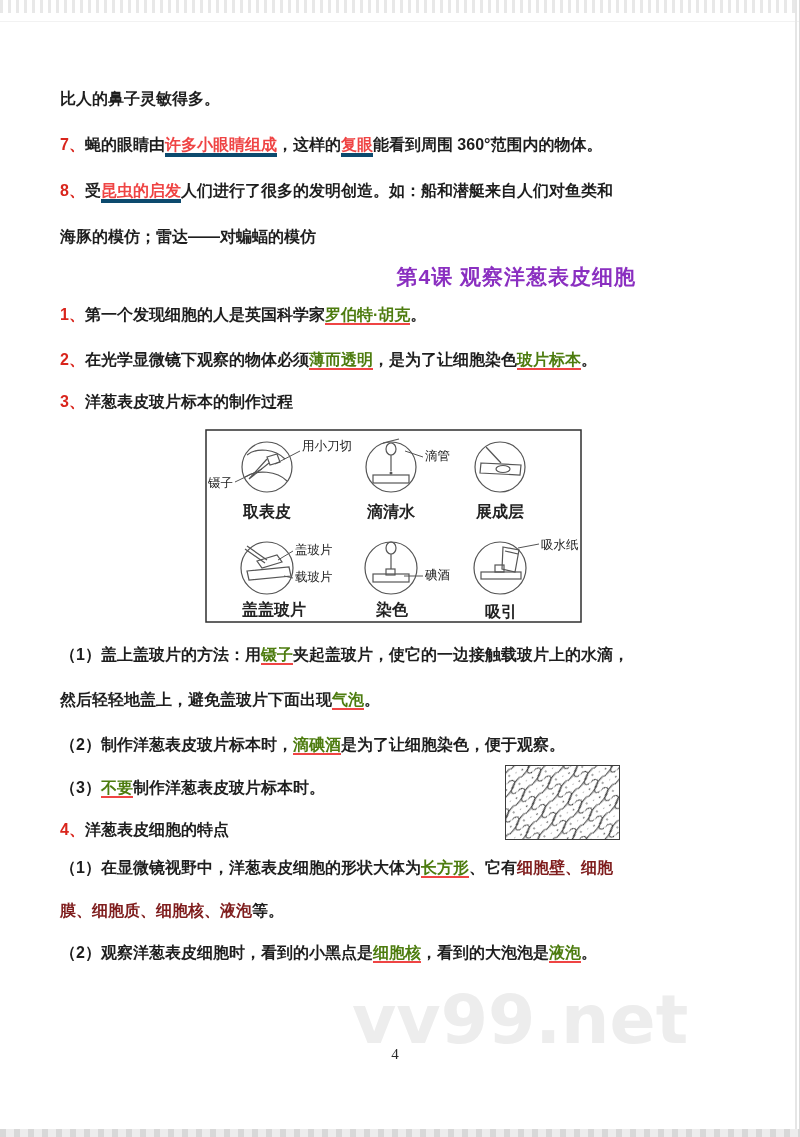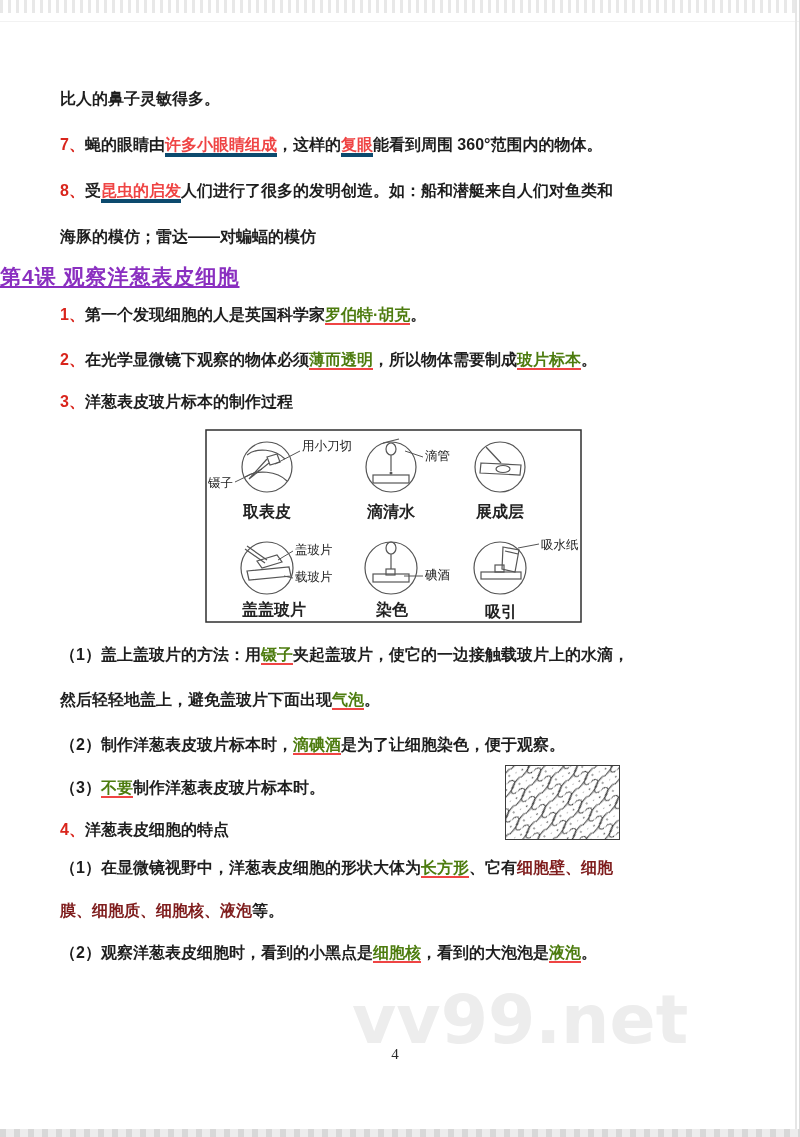--- a/index.html
+++ b/index.html
@@ -12,21 +12,21 @@
   .perf-bottom{position:absolute;bottom:0;left:0;right:0;height:8px;
     background:repeating-linear-gradient(90deg,#d8d8d8 0 6px,#ededed 6px 14px);}
   .edge-right-a{position:absolute;top:0;bottom:0;right:3px;width:2px;background:#e6e6e6;}
   .edge-right-b{position:absolute;top:0;bottom:0;right:0;width:1px;background:#dcdcdc;}
   
   .line{position:absolute;font-size:16px;font-weight:600;color:#1e1e1e;white-space:nowrap;}
   .seg-red{color:#d9251c;}
   .seg-red-ul{color:#ef4444;border-bottom:4px solid #0c4a6e;}
   .seg-blue-ul{color:#4d7c0f;font-weight:700;border-bottom:2px solid #ef4444;}
   .seg-bold{font-weight:800;color:#7f1d1d;}
-  .heading{left:0;width:636px;text-align:left;font-size:21px;font-weight:800;color:#8a2fc0;letter-spacing:1px;text-decoration:underline;}
+  .heading{left:0;width:636px;text-align:right;font-size:21px;font-weight:800;color:#8a2fc0;letter-spacing:1px;}
   
   .diagram{position:absolute;left:205px;top:429px;}
   .diagram text{font-family:"Liberation Serif",serif;fill:#222;}
   .cap{font-size:16px;font-weight:bold;text-anchor:middle;}
   .ann{font-size:12.5px;}
   .sk{stroke:#555;stroke-width:1.2;fill:none;}
   .ldr{stroke:#555;stroke-width:1;}
   
   .micrograph{position:absolute;left:505px;top:765px;}
   
@@ -52,21 +52,21 @@
   <div class="line" style="top:135px;left:60px"><span class="seg-red">7、</span><span>蝇的眼睛由</span><span class="seg-red-ul">许多小眼睛组成</span><span>，这样的</span><span class="seg-red-ul">复眼</span><span>能看到周围 360°范围内的物体。</span></div>
 
   <div class="line" style="top:181px;left:60px"><span class="seg-red">8、</span><span>受</span><span class="seg-red-ul">昆虫的启发</span><span>人们进行了很多的发明创造。如：船和潜艇来自人们对鱼类和</span></div>
 
   <div class="line" style="top:227px;left:60px"><span>海豚的模仿；雷达——对蝙蝠的模仿</span></div>
 
   <div class="line heading" style="top:263px">第4课 观察洋葱表皮细胞</div>
 
   <div class="line" style="top:305px;left:60px"><span class="seg-red">1、</span><span>第一个发现细胞的人是英国科学家</span><span class="seg-blue-ul">罗伯特·胡克</span><span>。</span></div>
 
-  <div class="line" style="top:350px;left:60px"><span class="seg-red">2、</span><span>在光学显微镜下观察的物体必须</span><span class="seg-blue-ul">薄而透明</span><span>，所以物体需要制成</span><span class="seg-blue-ul">玻片标本</span><span>。</span></div>
+  <div class="line" style="top:350px;left:60px"><span class="seg-red">2、</span><span>在光学显微镜下观察的物体必须</span><span class="seg-blue-ul">薄而透明</span><span>，是为了让细胞染色</span><span class="seg-blue-ul">玻片标本</span><span>。</span></div>
 
   <div class="line" style="top:392px;left:60px"><span class="seg-red">3、</span><span>洋葱表皮玻片标本的制作过程</span></div>
 
   <svg class="diagram" width="377" height="194" viewBox="0 0 377 194">
     <rect x="1" y="1" width="375" height="192" fill="#ffffff" stroke="#2f2f2f" stroke-width="1.5"></rect>
 
     <circle cx="62" cy="38" r="25" class="sk"></circle>
     <path class="sk" d="M42,26 C52,18 70,20 80,30"></path>
     <path class="sk" d="M40,48 C52,40 72,42 82,52"></path>
     <path class="sk" d="M44,50 L64,34 M44,50 L62,30"></path>

